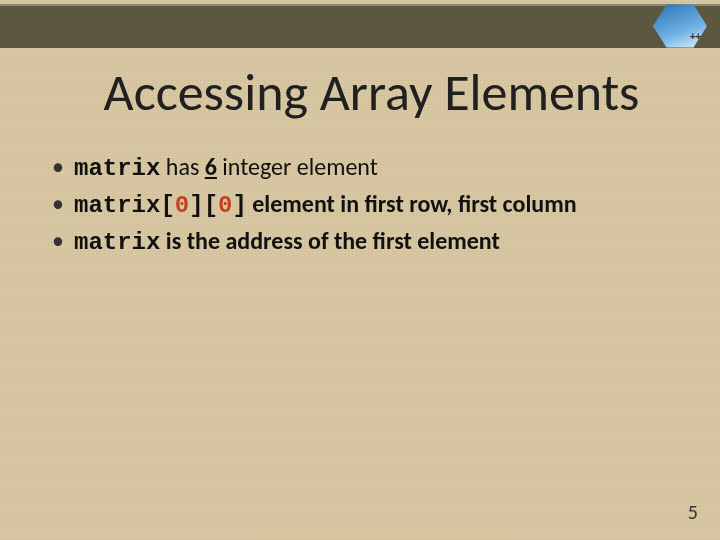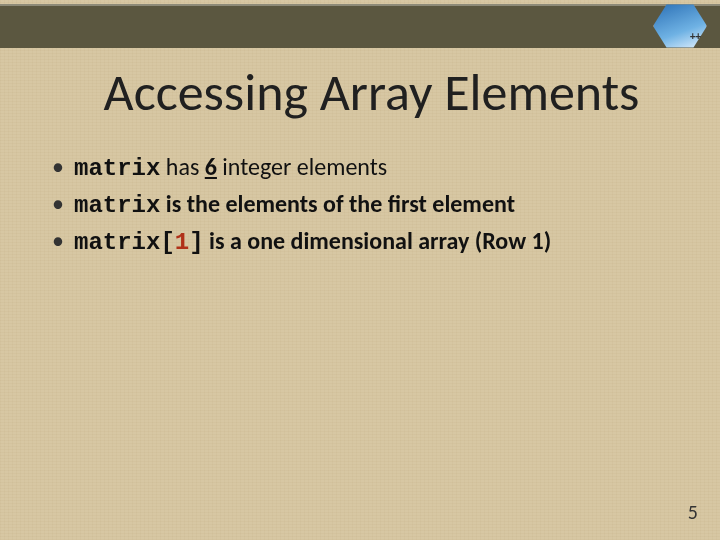--- a/index.html
+++ b/index.html
@@ -141,25 +141,25 @@
     <div class="cpp-hex"></div>
     <div class="cpp-pp">++</div>
   </div>
 
   <div class="title">Accessing Array Elements</div>
 
   <div class="body">
 
     <ul class="bul">
       <li>
-        <span class="code b">matrix</span><span> has </span><span class="b u">6</span><span> integer elements</span>
+        <span class="code b">matrix</span><span> has </span><span class="b u">6</span><span> integer element</span>
       </li>
       <li>
-        <span class="code b">matrix</span><span class="b">  is the elements of the first element</span>
+        <span class="code b"><span>matrix[</span><span class="num0">0</span><span>][</span><span class="num0">0</span><span>]</span></span><span class="b"> element in first row, first column</span>
       </li>
       <li>
-        <span class="code b"><span>matrix[</span><span class="num1">1</span><span>]</span></span><span class="b">  is a one dimensional  array (Row 1)</span>
+        <span class="code b">matrix</span><span class="b">  is the address of the first element</span>
       </li>
     </ul>
   </div>
 
   <div class="pagenum">5</div>
 </div>
 
 </body></html>

